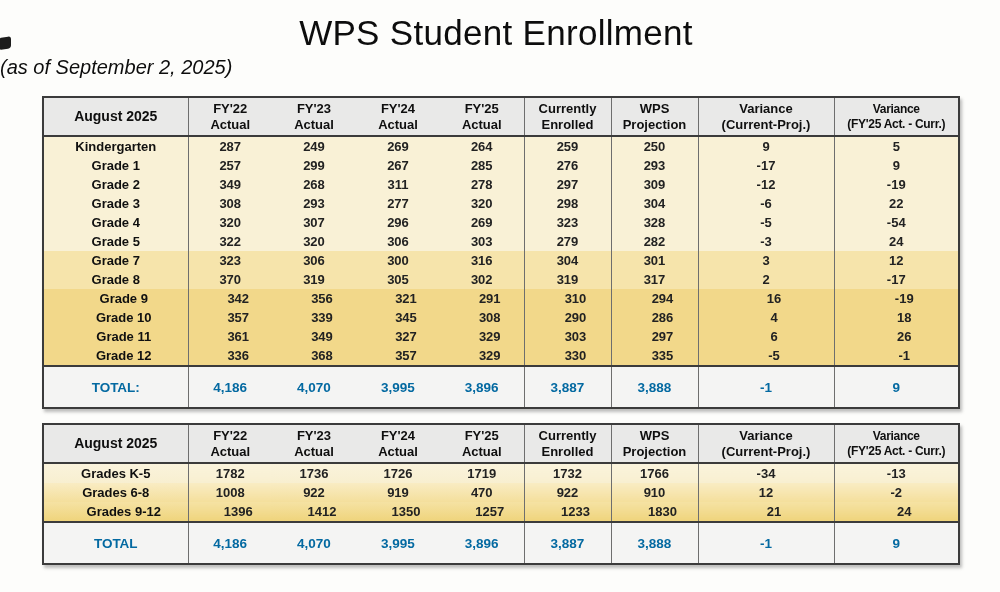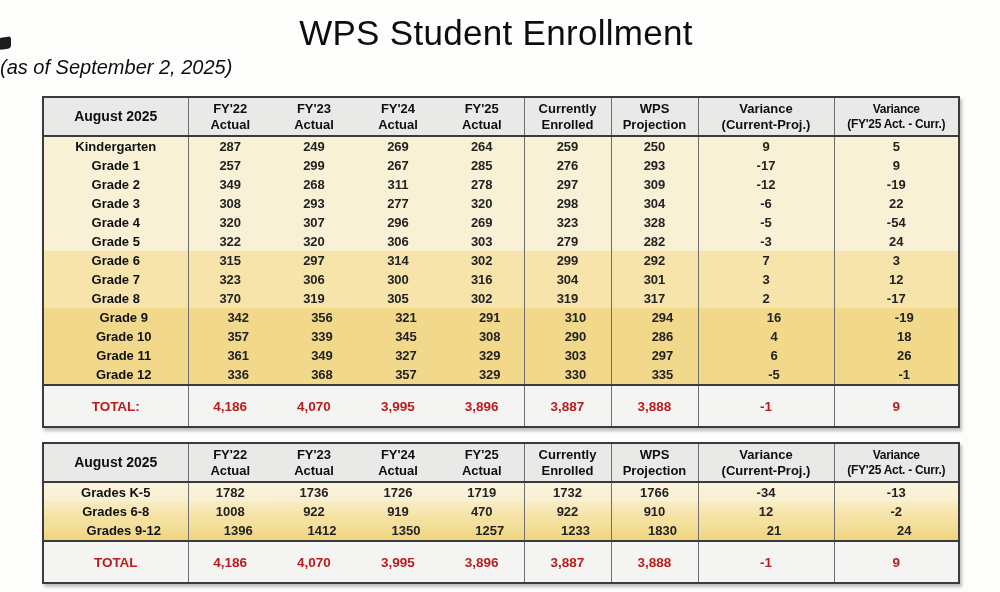--- a/index.html
+++ b/index.html
@@ -63,21 +63,21 @@
     font-size:13px;
     height:19px;
     color:#222;
   }
   .enroll tbody th{color:#101010;}
   .enroll tfoot th,.enroll tfoot td{
     background:#f4f4f3;
     height:40px;
     font-size:13.5px;
     border-top:2px solid #3b3b3b;
-    color:#b91c1c;
+    color:#0369a1;
   }
   .bR{border-right:1px solid #6e6e6e;}
   
   tr.band-cream > *{background:#f9f1d6;}
   tr.band-mid   > *{background:#f6e4ab;}
   tr.band-gold  > *{background:#f2d88a;padding-left:18px;}
   
   .t2 tr.band-cream > *{background:linear-gradient(#faf3dc,#f8efd0);}
   .t2 tr.band-mid   > *{background:linear-gradient(#f9ecc3,#f4df9c);}
   .t2 tr.band-gold  > *{background:linear-gradient(#f5e2a3,#efd47c);}
@@ -184,31 +184,20 @@
             <td>322</td>
             <td>320</td>
             <td>306</td>
             <td class="bR">303</td>
             <td class="bR">279</td>
             <td class="bR">282</td>
             <td class="bR">-3</td>
             <td>24</td>
           </tr>
           <tr class="band-mid">
-            <th class="bR">Grade 6</th>
-            <td>315</td>
-            <td>297</td>
-            <td>314</td>
-            <td class="bR">302</td>
-            <td class="bR">299</td>
-            <td class="bR">292</td>
-            <td class="bR">7</td>
-            <td>3</td>
-          </tr>
-          <tr class="band-mid">
             <th class="bR">Grade 7</th>
             <td>323</td>
             <td>306</td>
             <td>300</td>
             <td class="bR">316</td>
             <td class="bR">304</td>
             <td class="bR">301</td>
             <td class="bR">3</td>
             <td>12</td>
           </tr>

